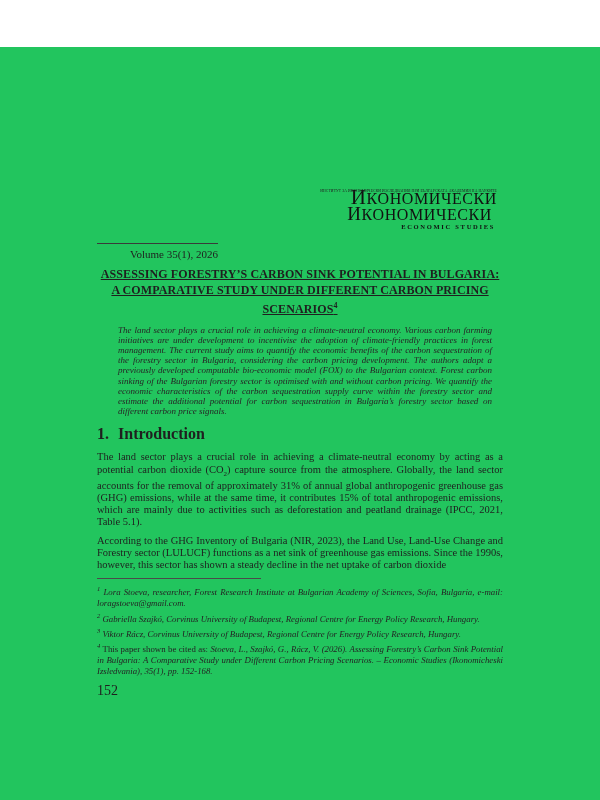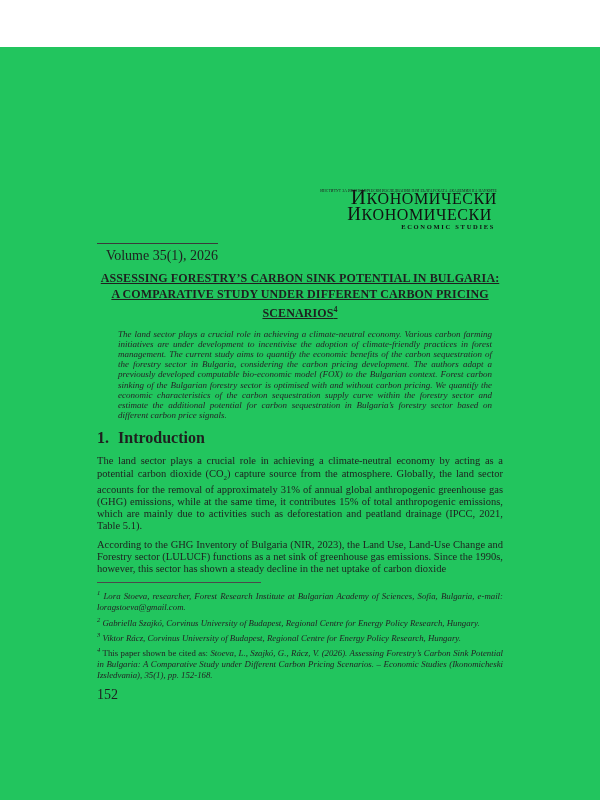--- a/index.html
+++ b/index.html
@@ -27,21 +27,21 @@
     font-size:6.5px; font-weight:bold; letter-spacing:1.7px;
     font-variant:small-caps; text-transform:uppercase; margin-top:1px; padding-right:2px;
   }
 
   
   .head-row { padding-top:196px; display:flex; justify-content:space-between; align-items:flex-start; }
   .authors { margin-left:15px; font-style:italic; font-size:10px; line-height:12px; }
   .authors sup { font-size:7px; }
   .volume-box {
     width:121px; border-top:1.6px solid #3a3a3a; padding-top:4px;
-    font-size:14px; text-align:right; white-space:nowrap;
+    font-size:11px; text-align:right; white-space:nowrap;
   }
 
   
   .paper-title {
     margin:7px auto 0; max-width:402px; text-align:center;
     font-size:12px; font-weight:bold; line-height:15.5px; letter-spacing:0.1px;text-decoration:underline;
   }
   .paper-title sup { font-size:8px; }
 
   

